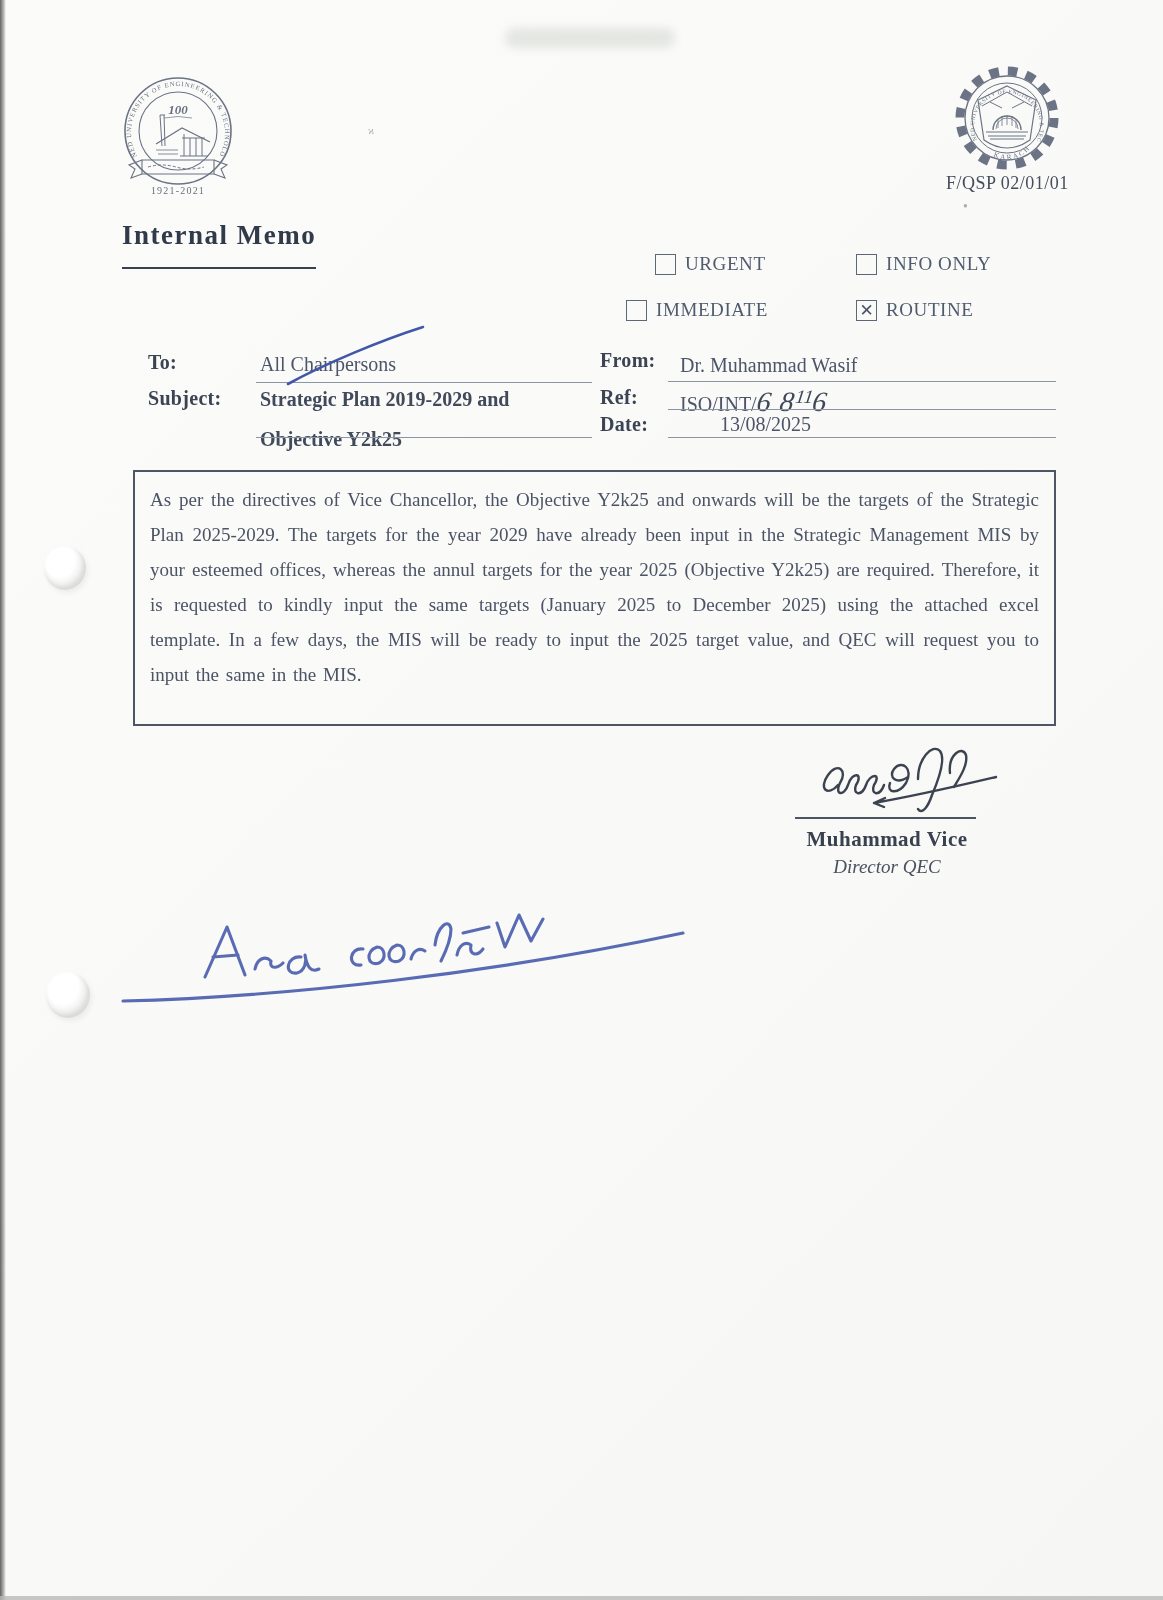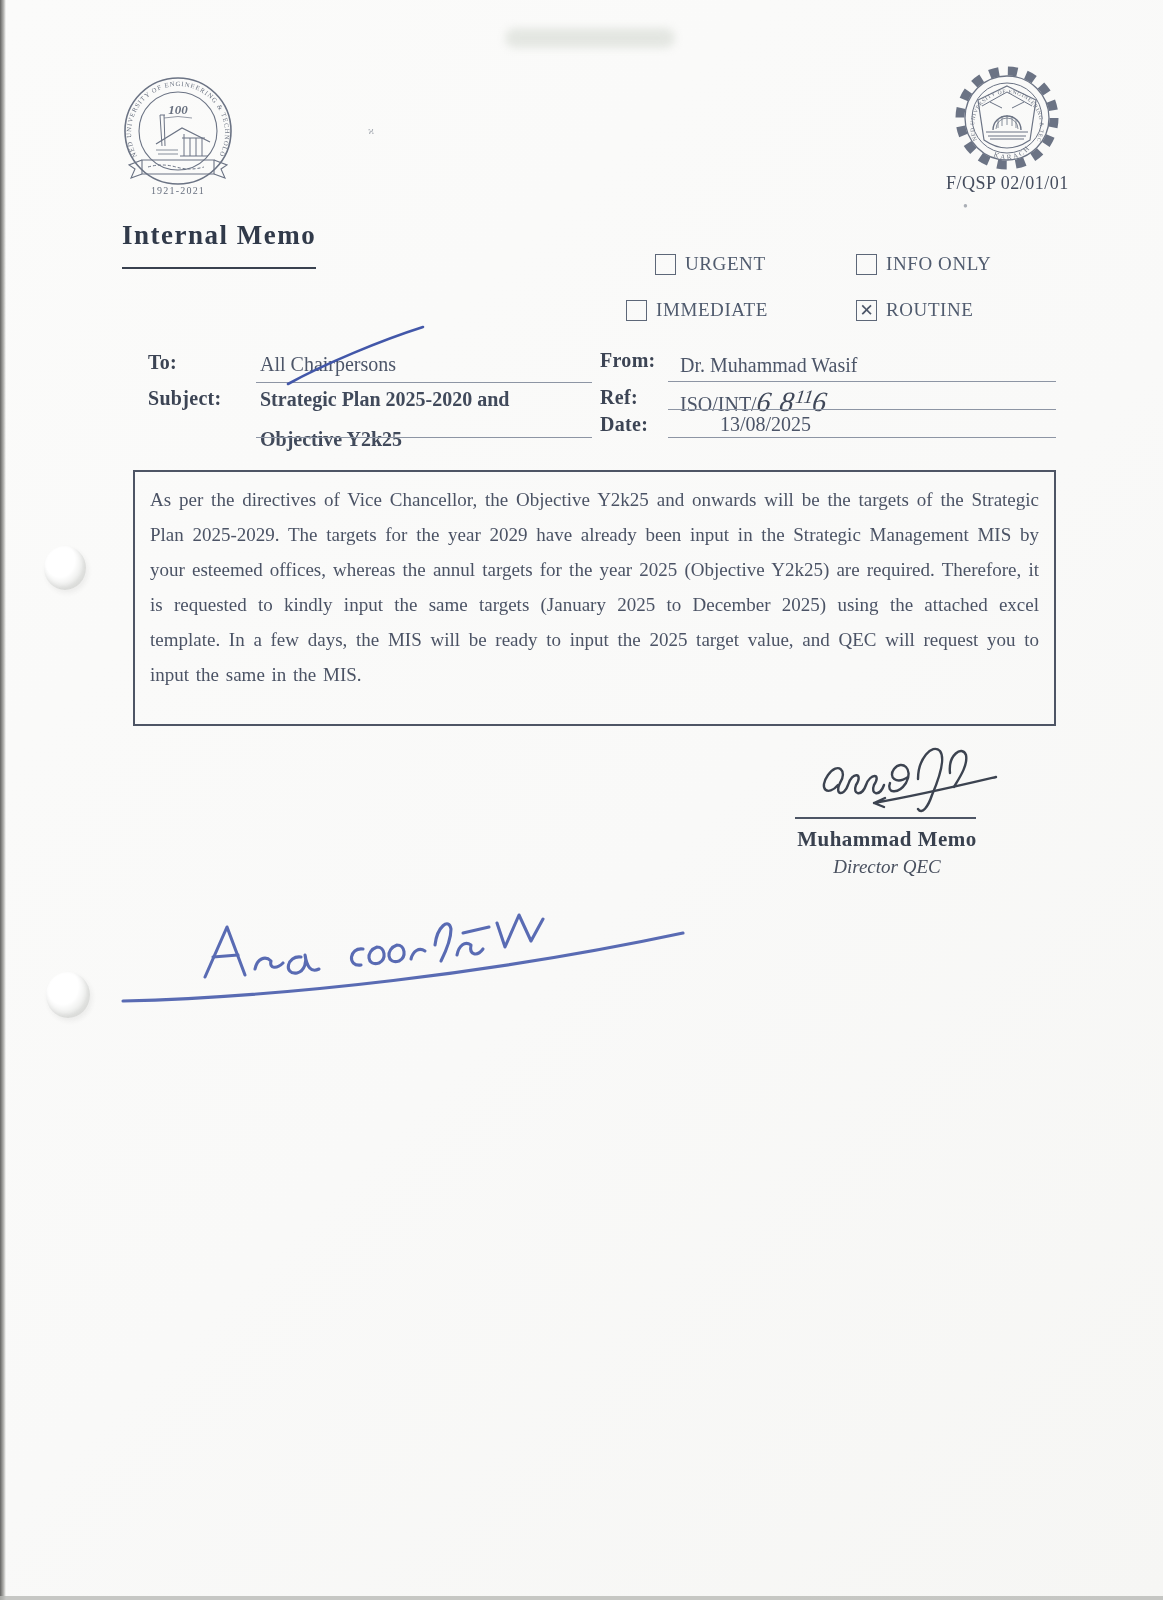--- a/index.html
+++ b/index.html
@@ -139,21 +139,21 @@
 
   <div class="abs f-label" style="left:148px;top:351px;">To:</div>
   <div class="abs f-value" style="left:260px;top:353px;">All Chairpersons</div>
   <div class="f-line" style="left:256px;top:382px;width:336px;"></div>
 
   <div class="abs f-label" style="left:600px;top:349px;">From:</div>
   <div class="abs f-value" style="left:680px;top:354px;">Dr. Muhammad Wasif</div>
   <div class="f-line" style="left:668px;top:381px;width:388px;"></div>
 
   <div class="abs f-label" style="left:148px;top:387px;">Subject:</div>
-  <div class="abs f-value-bold" style="left:260px;top:388px;">Strategic Plan 2025-2020 and</div>
+  <div class="abs f-value-bold" style="left:260px;top:388px;">Strategic Plan 2019-2029 and</div>
   <div class="abs f-value-bold" style="left:260px;top:428px;">Objective Y2k25</div>
   <div class="f-line" style="left:256px;top:437px;width:336px;"></div>
 
   <div class="abs f-label" style="left:600px;top:386px;">Ref:</div>
   <div class="abs f-value" style="left:680px;top:386px;"><span>ISO/INT/</span><span class="hand-ref"><span>6 8</span><span class="hi">11</span><span>6</span></span></div>
   <div class="f-line" style="left:668px;top:409px;width:388px;"></div>
 
   <div class="abs f-label" style="left:600px;top:413px;">Date:</div>
   <div class="abs f-value" style="left:680px;top:413px;margin-left:40px;">13/08/2025</div>
   <div class="f-line" style="left:668px;top:437px;width:388px;"></div>
@@ -167,21 +167,21 @@
   <svg class="abs" style="left:790px;top:715px;" width="225" height="110" viewBox="0 0 225 110">
     <g stroke="#3c4350" stroke-width="2.4" fill="none" stroke-linecap="round" stroke-linejoin="round">
       <path d="M48,70 C38,82 28,74 38,60 C48,46 58,56 50,68 C44,80 54,82 58,70 C62,56 74,58 66,70 C62,80 72,82 76,70 C80,58 92,58 84,70 C80,80 90,82 94,70"></path>
       <path d="M100,68 C96,78 108,80 116,68 C124,54 112,44 104,54 C98,62 106,70 118,62"></path>
       <path d="M128,64 C128,44 142,28 150,36 C156,44 148,66 142,80 C138,92 132,100 128,94"></path>
       <path d="M160,58 C158,40 172,30 176,40 C178,50 170,62 164,72"></path>
       <path d="M206,62 C172,70 130,80 84,88 M95,83 L84,88 L94,92"></path>
     </g>
   </svg>
   <div class="sig-rule"></div>
-  <div class="sig-name">Muhammad Memo</div>
+  <div class="sig-name">Muhammad Vice</div>
   <div class="sig-title">Director QEC</div>
 
   <svg class="abs" style="left:105px;top:885px;" width="610" height="135" viewBox="0 0 610 135">
     <g stroke="#4c5fae" stroke-width="3.1" fill="none" stroke-linecap="round" stroke-linejoin="round" opacity=".92">
 
       <path d="M100,92 L122,42 L140,90"></path>
       <path d="M108,72 L133,70"></path>
       <path d="M150,84 C152,74 160,70 166,76 C164,84 172,84 178,78"></path>
       <path d="M196,72 C182,70 178,90 192,88 C200,86 202,76 200,70 C202,82 206,88 214,84"></path>
 

